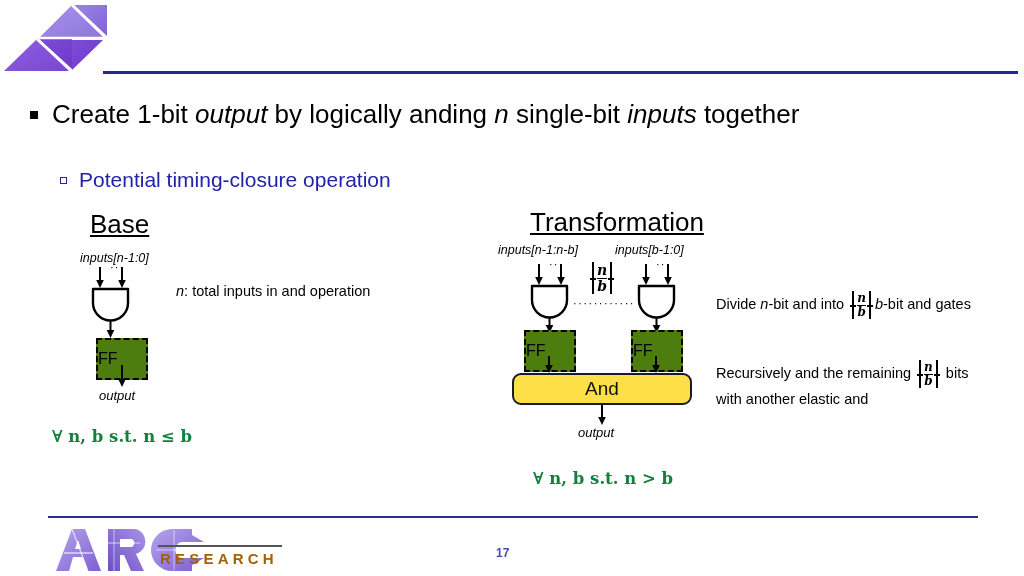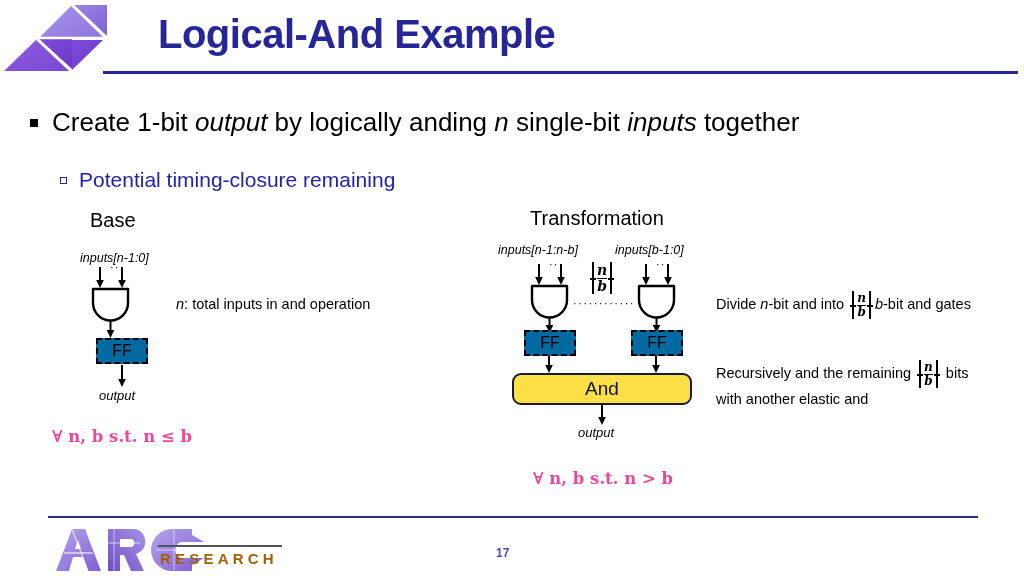--- a/index.html
+++ b/index.html
@@ -23,21 +23,21 @@
     letter-spacing: -0.5px; white-space: nowrap;
   }
   .title-rule {
     position: absolute; left: 103px; top: 71px; width: 915px; height: 3px;
     background: #262699;
   }
 
   
   .bullet-l1 {
     position: absolute; left: 30px; top: 99px;
-    font-size: 26px; color: #000000; white-space: nowrap; margin-top: 8px;
+    font-size: 26px; color: #000000; white-space: nowrap;
   }
   .bullet-l1 .sq {
     display: inline-block; width: 8px; height: 8px; background: #000;
     vertical-align: middle; margin-right: 14px; margin-bottom: 3px;
   }
   .bullet-l2 {
     position: absolute; left: 60px;
     font-size: 21px; color: #2222aa; white-space: nowrap;
   }
   .bullet-l2 .sq2 {
@@ -45,57 +45,57 @@
     border: 1px solid #2222aa; background: #fff;
     vertical-align: middle; margin-right: 12px; margin-bottom: 2px;
   }
   #b2a { top: 136px; }
   #b2b { top: 168px; }
 
   .it { font-style: italic; }
 
   
   .sec-head {
-    position: absolute; font-size: 20px; color: #000;
-    white-space: nowrap;
+    position: absolute; font-size: 26px; color: #000;
+    text-decoration: underline; white-space: nowrap;
   }
   #base-head  { left: 90px;  top: 209px; }
   #trans-head { left: 530px; top: 207px; }
 
   
   .lbl { position: absolute; white-space: nowrap; color: #000; }
   .lbl-sig { font-size: 12.5px; font-style: italic; }
   .lbl-out { font-size: 13px; font-style: italic; }
 
   
   .ff {
-    position: absolute; width: 52px; height: 26px;
-    background: #0369a1; border: 2.5px dashed #000;
+    position: absolute; width: 52px; height: 42px;
+    background: #4d7c0f; border: 2.5px dashed #000;
     font-size: 16px; color: #000;
-    display: flex; align-items: center; justify-content: center;
+    display: flex; align-items: center; 
   }
 
   
   .andbox {
     position: absolute; background: #fde047;
     border: 2px solid #1a1a2e; border-radius: 9px;
     display: flex; align-items: center; justify-content: center;
     font-size: 19px; color: #111;
   }
 
   
   .expl {
     position: absolute; font-size: 14.5px; color: #000;
     line-height: 22px;
   }
 
   
   .formula {
     position: absolute; font-family: "DejaVu Serif", serif;
-    font-weight: bold; font-size: 16.5px; color: #ec4899; white-space: nowrap;
+    font-weight: bold; font-size: 16.5px; color: #15803d; white-space: nowrap;
   }
 
   
   .ceil {
     display: inline-flex; align-items: center;
     vertical-align: middle; position: relative;
     margin: 0 2px;
   }
   .ceil .bar { width: 2px; background: #000; align-self: stretch; }
   .ceil .brk { position: relative; width: 2px; }
@@ -163,29 +163,28 @@
     <polygon points="2,68 35,36 68,68" fill="url(#gC)"></polygon>
     <polygon points="37,36 70,36 70,66" fill="url(#gD)"></polygon>
     <polygon points="70,37 101,37 70,67" fill="url(#gD)"></polygon>
 
     <line x1="36" y1="35" x2="104" y2="35" stroke="#fff" stroke-width="2.6"></line>
     <line x1="70" y1="2" x2="104" y2="35" stroke="#fff" stroke-width="2.6"></line>
     <line x1="35" y1="36" x2="69" y2="68" stroke="#fff" stroke-width="2.6"></line>
     <line x1="69" y1="36" x2="102" y2="36" stroke="#fff" stroke-width="0"></line>
   </svg>
 
-  <div class="title">Logical-And Example</div>
   <div class="title-rule"></div>
 
   <div class="bullet-l1">
     <span class="sq"></span><span>Create 1-bit </span><span class="it">output</span><span> by logically anding </span><span class="it">n</span><span> single-bit </span><span class="it">inputs</span><span> together</span>
   </div>
 
   <div class="bullet-l2" id="b2b">
-    <span class="sq2"></span><span>Potential timing-closure remaining</span>
+    <span class="sq2"></span><span>Potential timing-closure operation</span>
   </div>
 
   <div class="sec-head" id="base-head">Base</div>
   <div class="sec-head" id="trans-head">Transformation</div>
 
   <div class="lbl lbl-sig" style="left:80px; top:251px;">inputs[n-1:0]</div>
 
   <svg style="position:absolute; left:88px; top:265px;" width="76" height="75">
 
     <line x1="12" y1="2" x2="12" y2="18" stroke="#000" stroke-width="2"></line>
@@ -204,21 +203,21 @@
     <span>FF</span>
   </div>
 
   <svg style="position:absolute; left:110px; top:365px;" width="26" height="26">
     <line x1="12" y1="0" x2="12" y2="16" stroke="#000" stroke-width="2"></line>
     <polygon points="12,22 8.2,14 15.8,14" fill="#000"></polygon>
   </svg>
 
   <div class="lbl lbl-out" style="left:99px; top:388px;">output</div>
 
-  <div class="expl" style="left:176px; top:293px;">
+  <div class="expl" style="left:176px; top:280px;">
     <div>
       <span class="it">n</span><span>: total inputs in and operation</span>
     </div>
   </div>
 
   <div class="formula" style="left:52px; top:427px;">∀ n, b s.t. n ≤ b</div>
 
   <div class="lbl lbl-sig" style="left:498px; top:243px;">inputs[n-1:n-b]</div>
   <div class="lbl lbl-sig" style="left:615px; top:243px;">inputs[b-1:0]</div>
 

